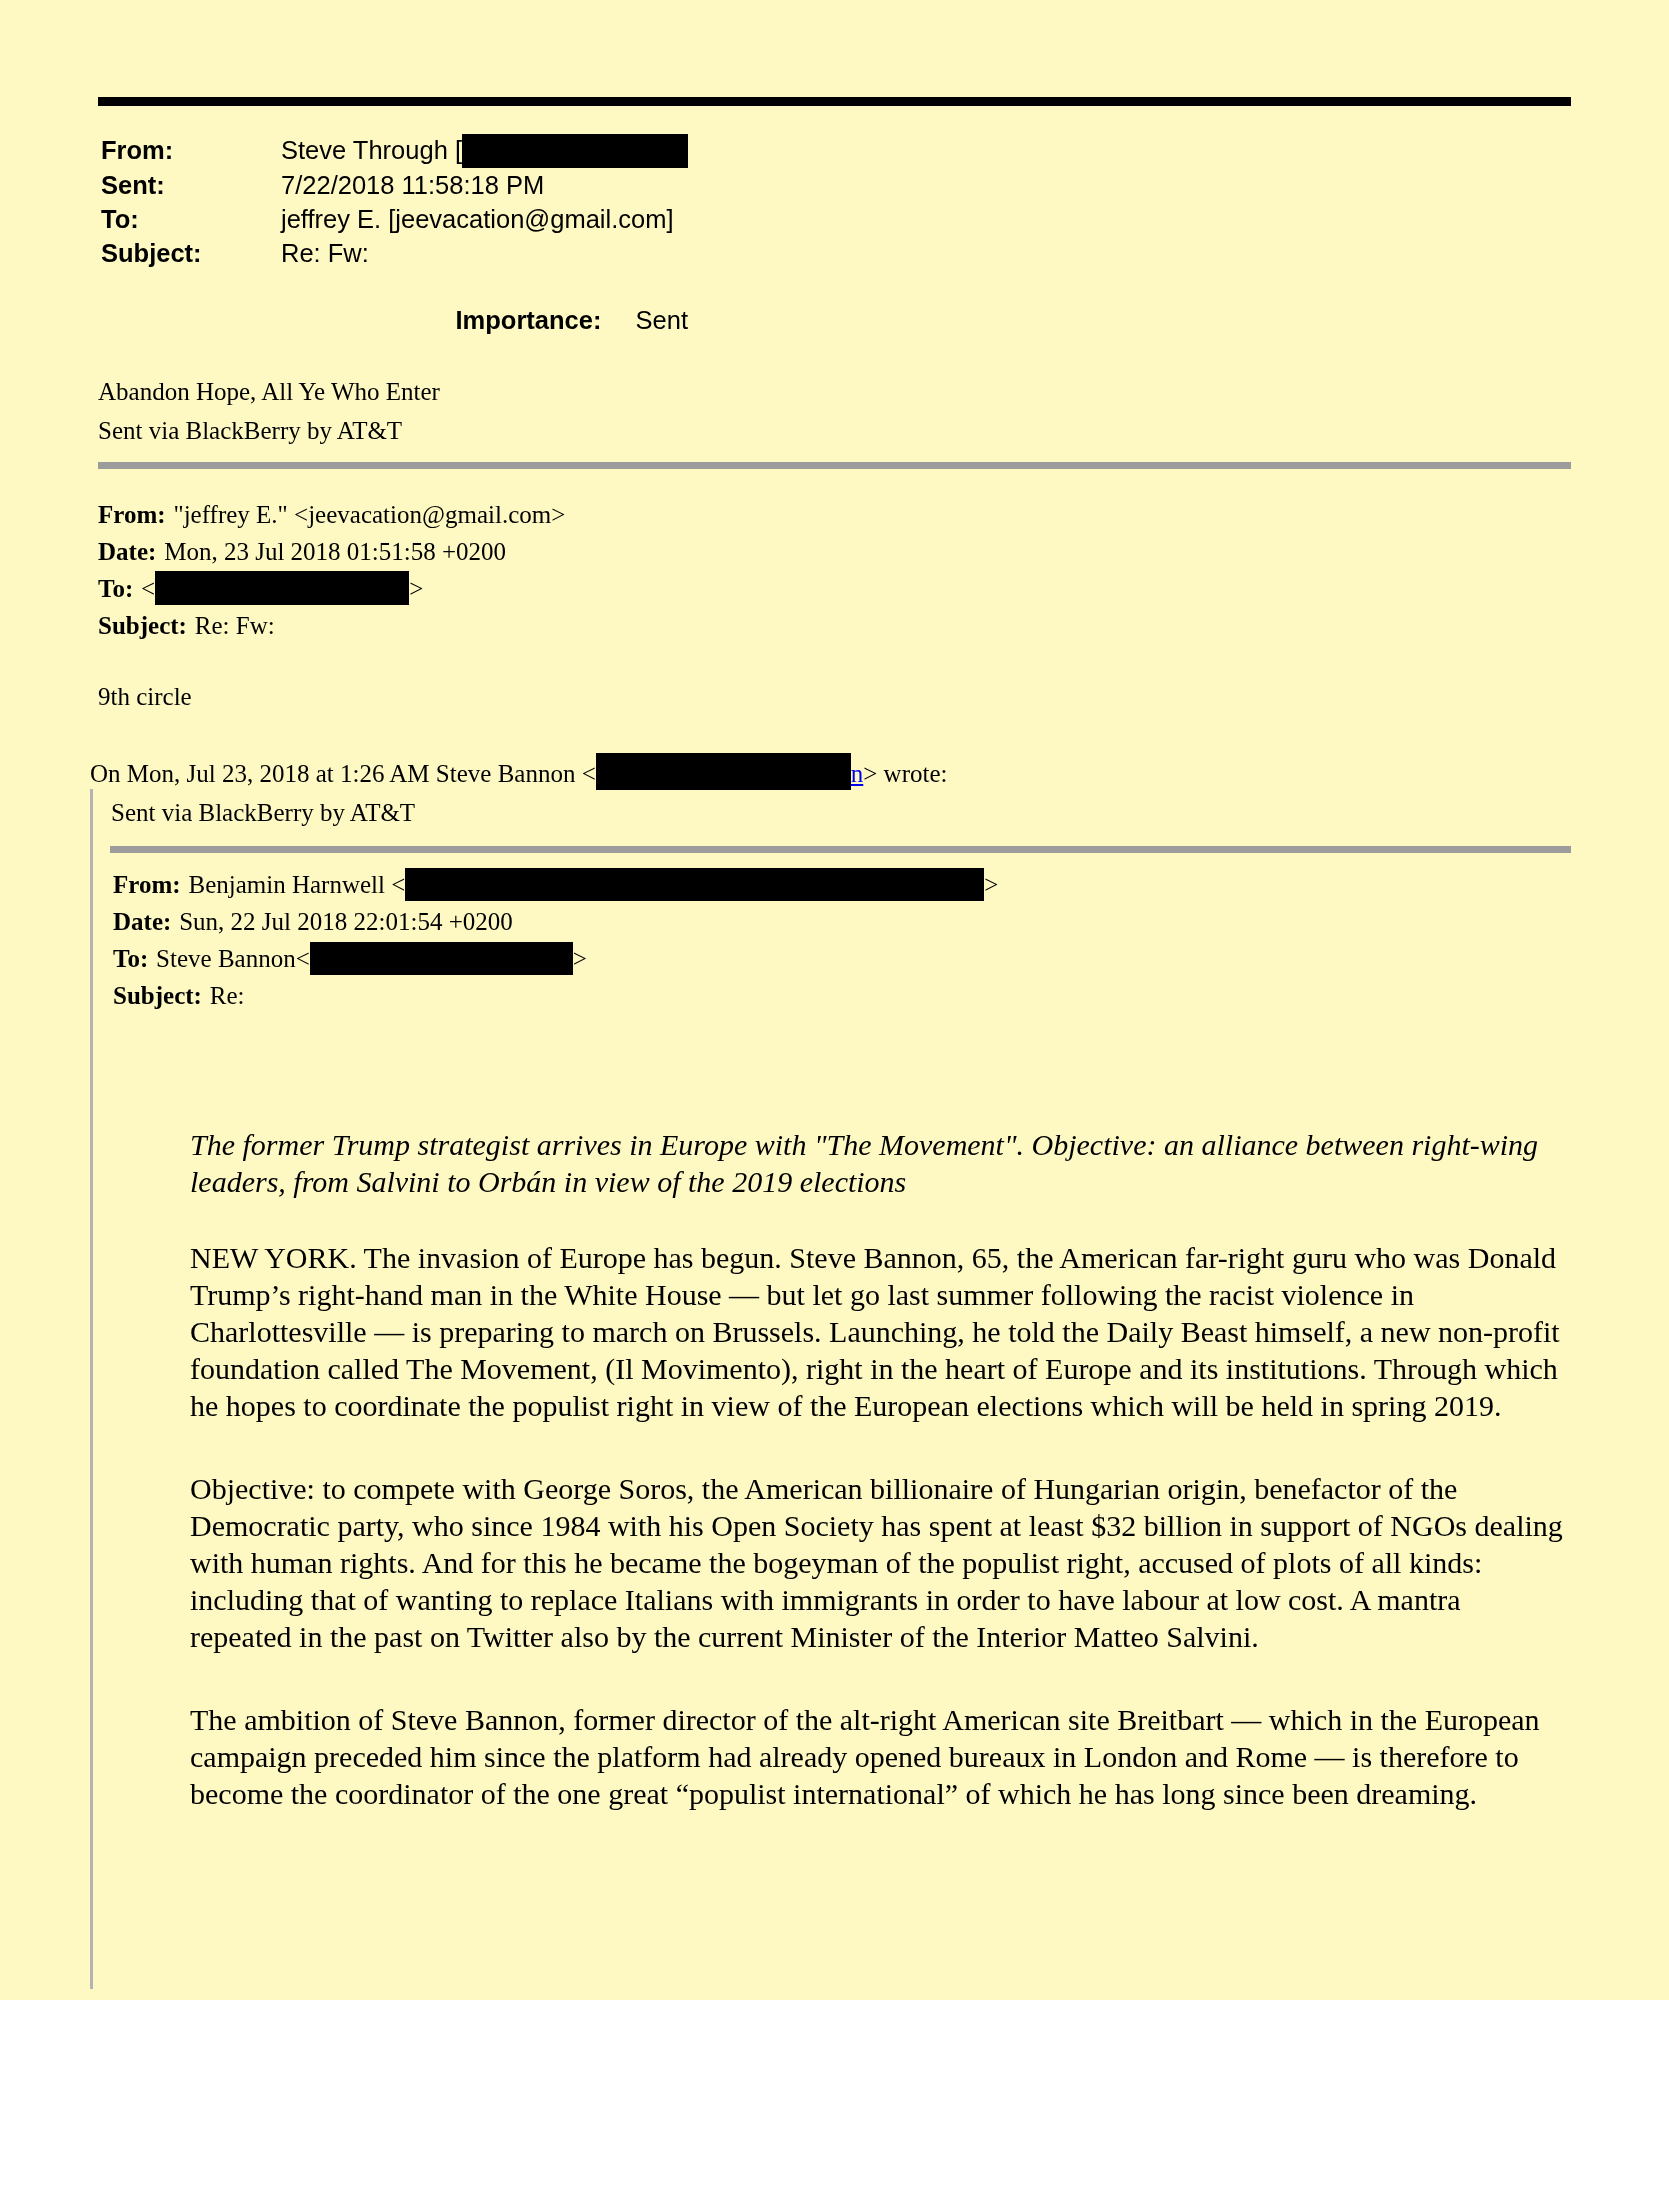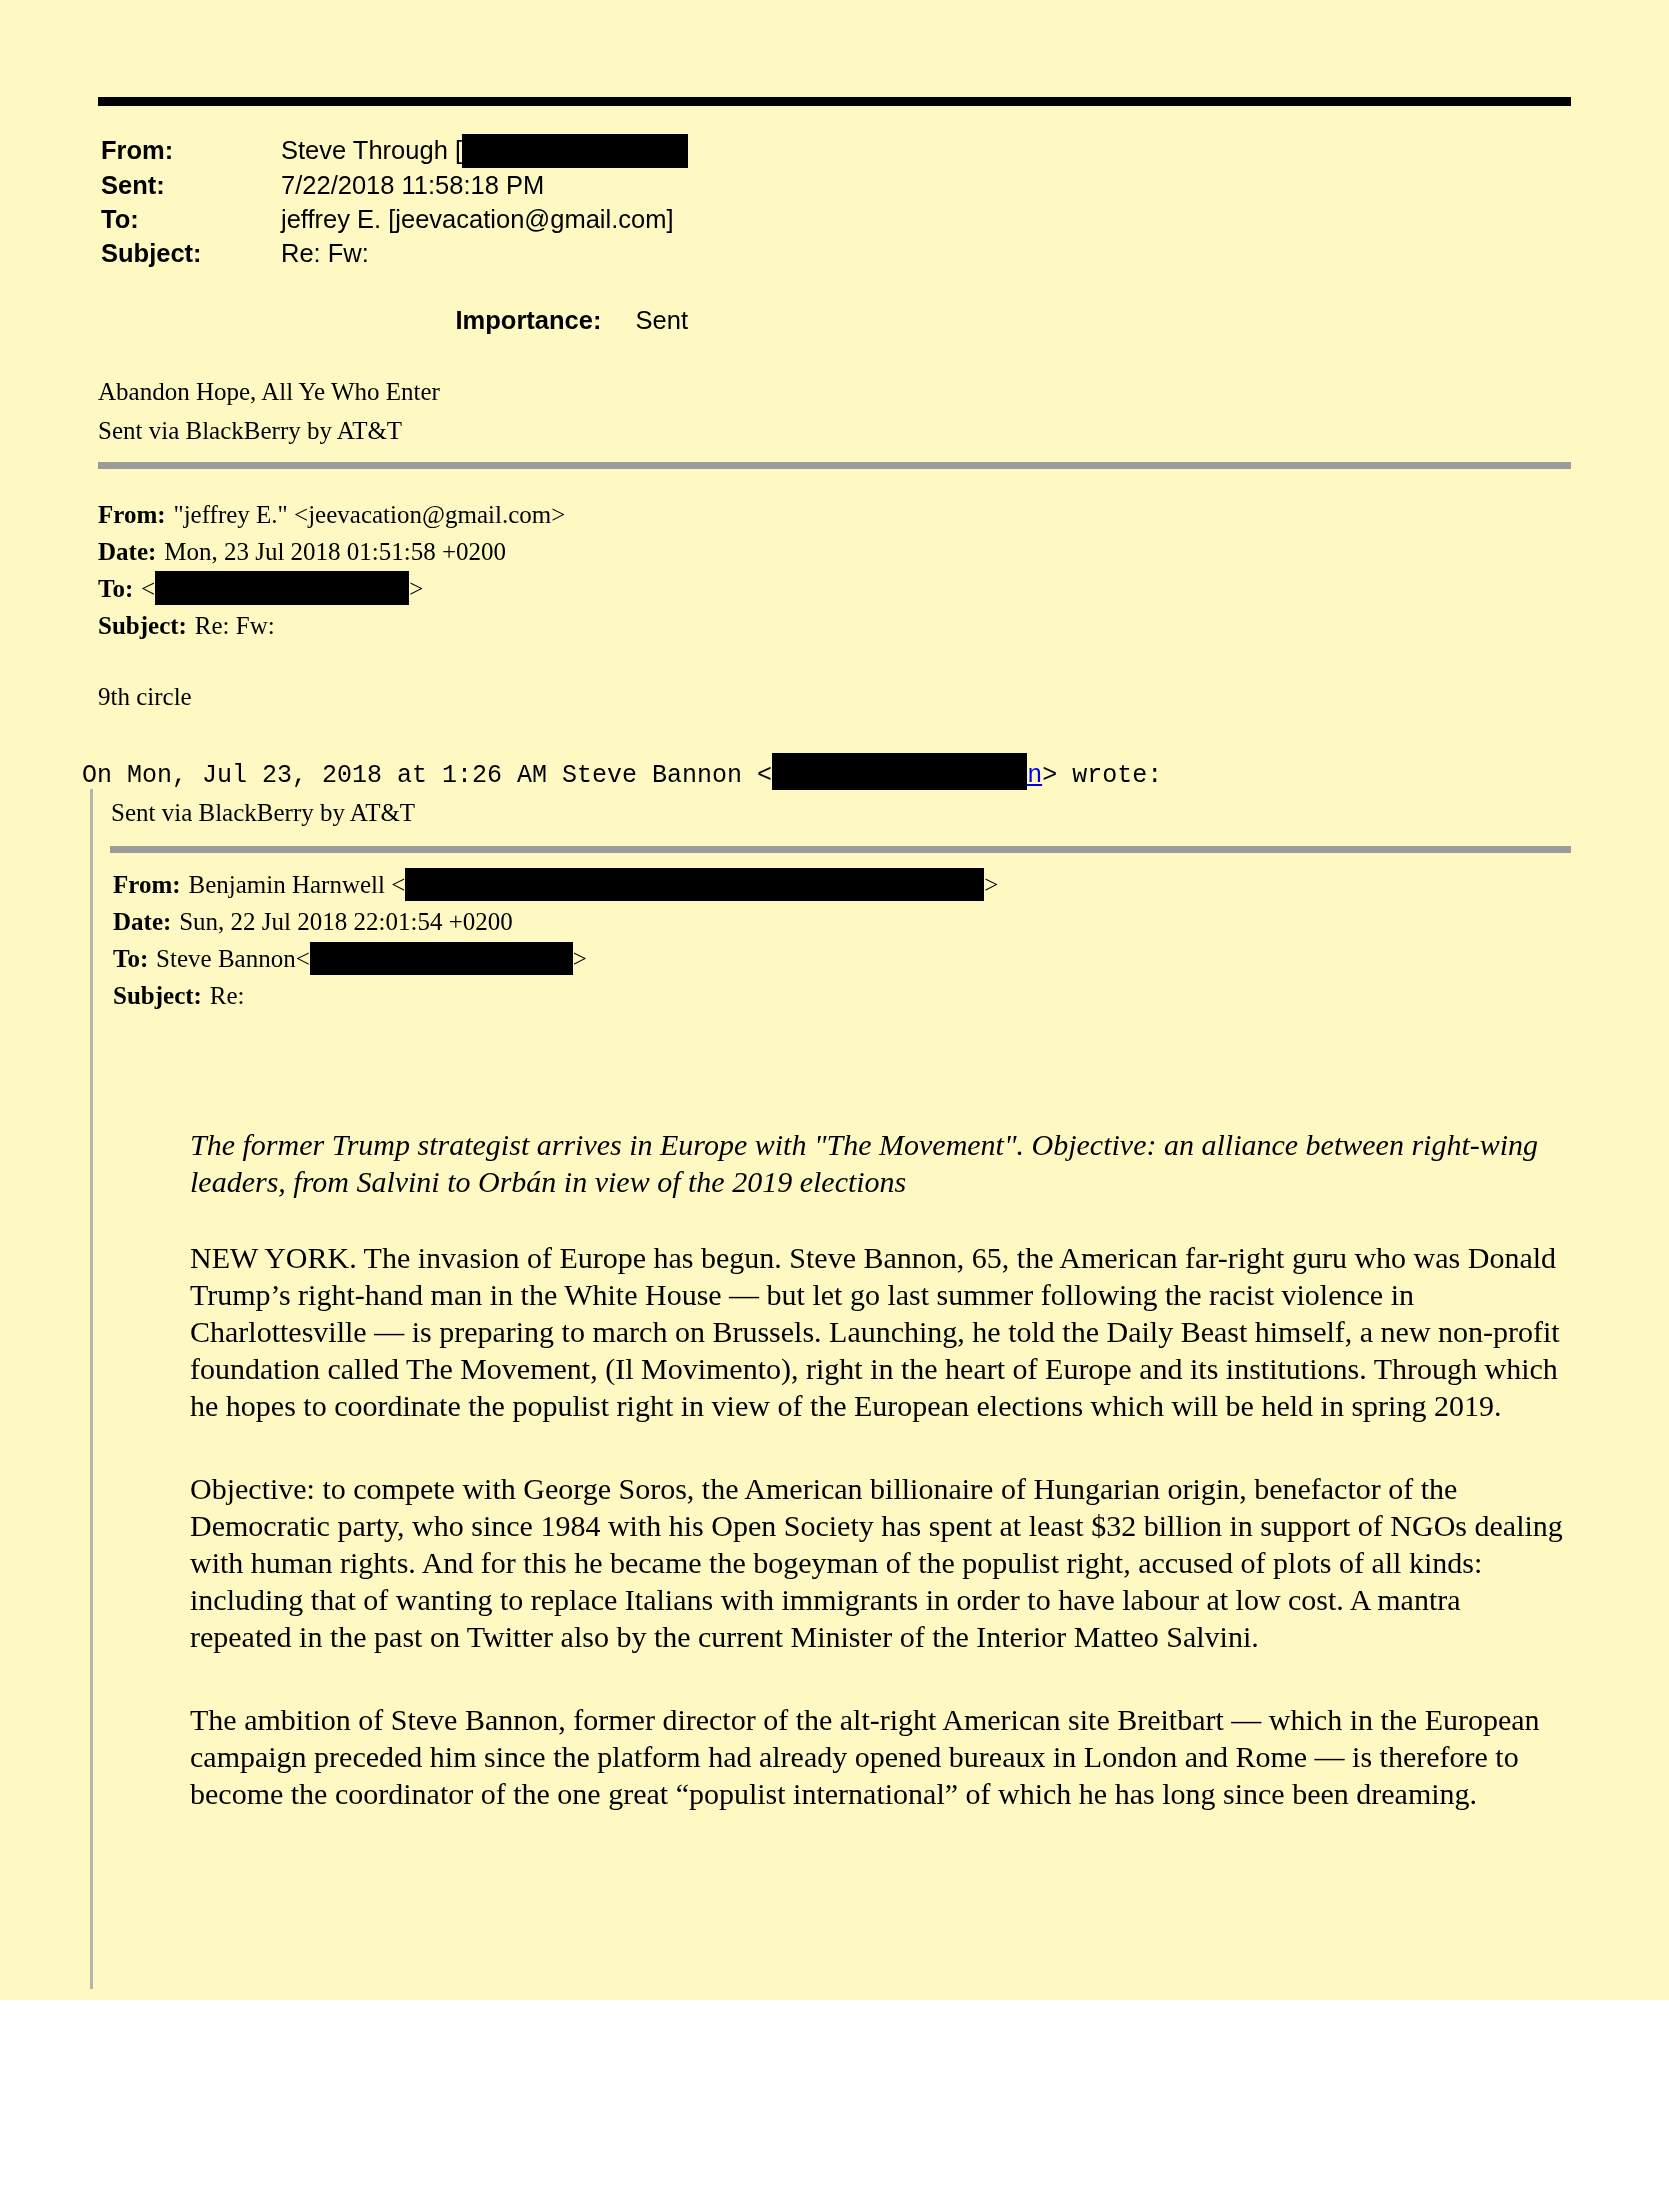--- a/index.html
+++ b/index.html
@@ -102,21 +102,21 @@
 
   <div class="serif-block lh57" style="left:98px; top:496px;">
     <div><b class="inl">From:</b><span>"jeffrey E." &lt;jeevacation@gmail.com&gt;</span></div>
     <div><b class="inl">Date:</b><span>Mon, 23 Jul 2018 01:51:58 +0200</span></div>
     <div><b class="inl">To:</b><span>&lt;</span><span class="redact r2"></span><span>&gt;</span></div>
     <div><b class="inl">Subject:</b><span>Re: Fw:</span></div>
   </div>
 
   <div class="serif-block" style="left:98px; top:677px;">9th circle</div>
 
-  <div class="serif-block" style="left:82px; top:753px; white-space:nowrap;font-family:Liberation Mono, monospace;">
+  <div class="serif-block" style="left:90px; top:753px; white-space:nowrap;">
     <span>On Mon, Jul 23, 2018 at 1:26 AM Steve Bannon &lt;</span><span class="redact r3"></span><span class="linkchar">n</span><span>&gt; wrote:</span>
   </div>
 
   <div class="quote-bar"></div>
 
   <div class="serif-block" style="left:111px; top:793px;">Sent via BlackBerry by AT&amp;T</div>
 
   <div class="divider2"></div>
 
   <div class="serif-block lh57" style="left:113px; top:866px;">

